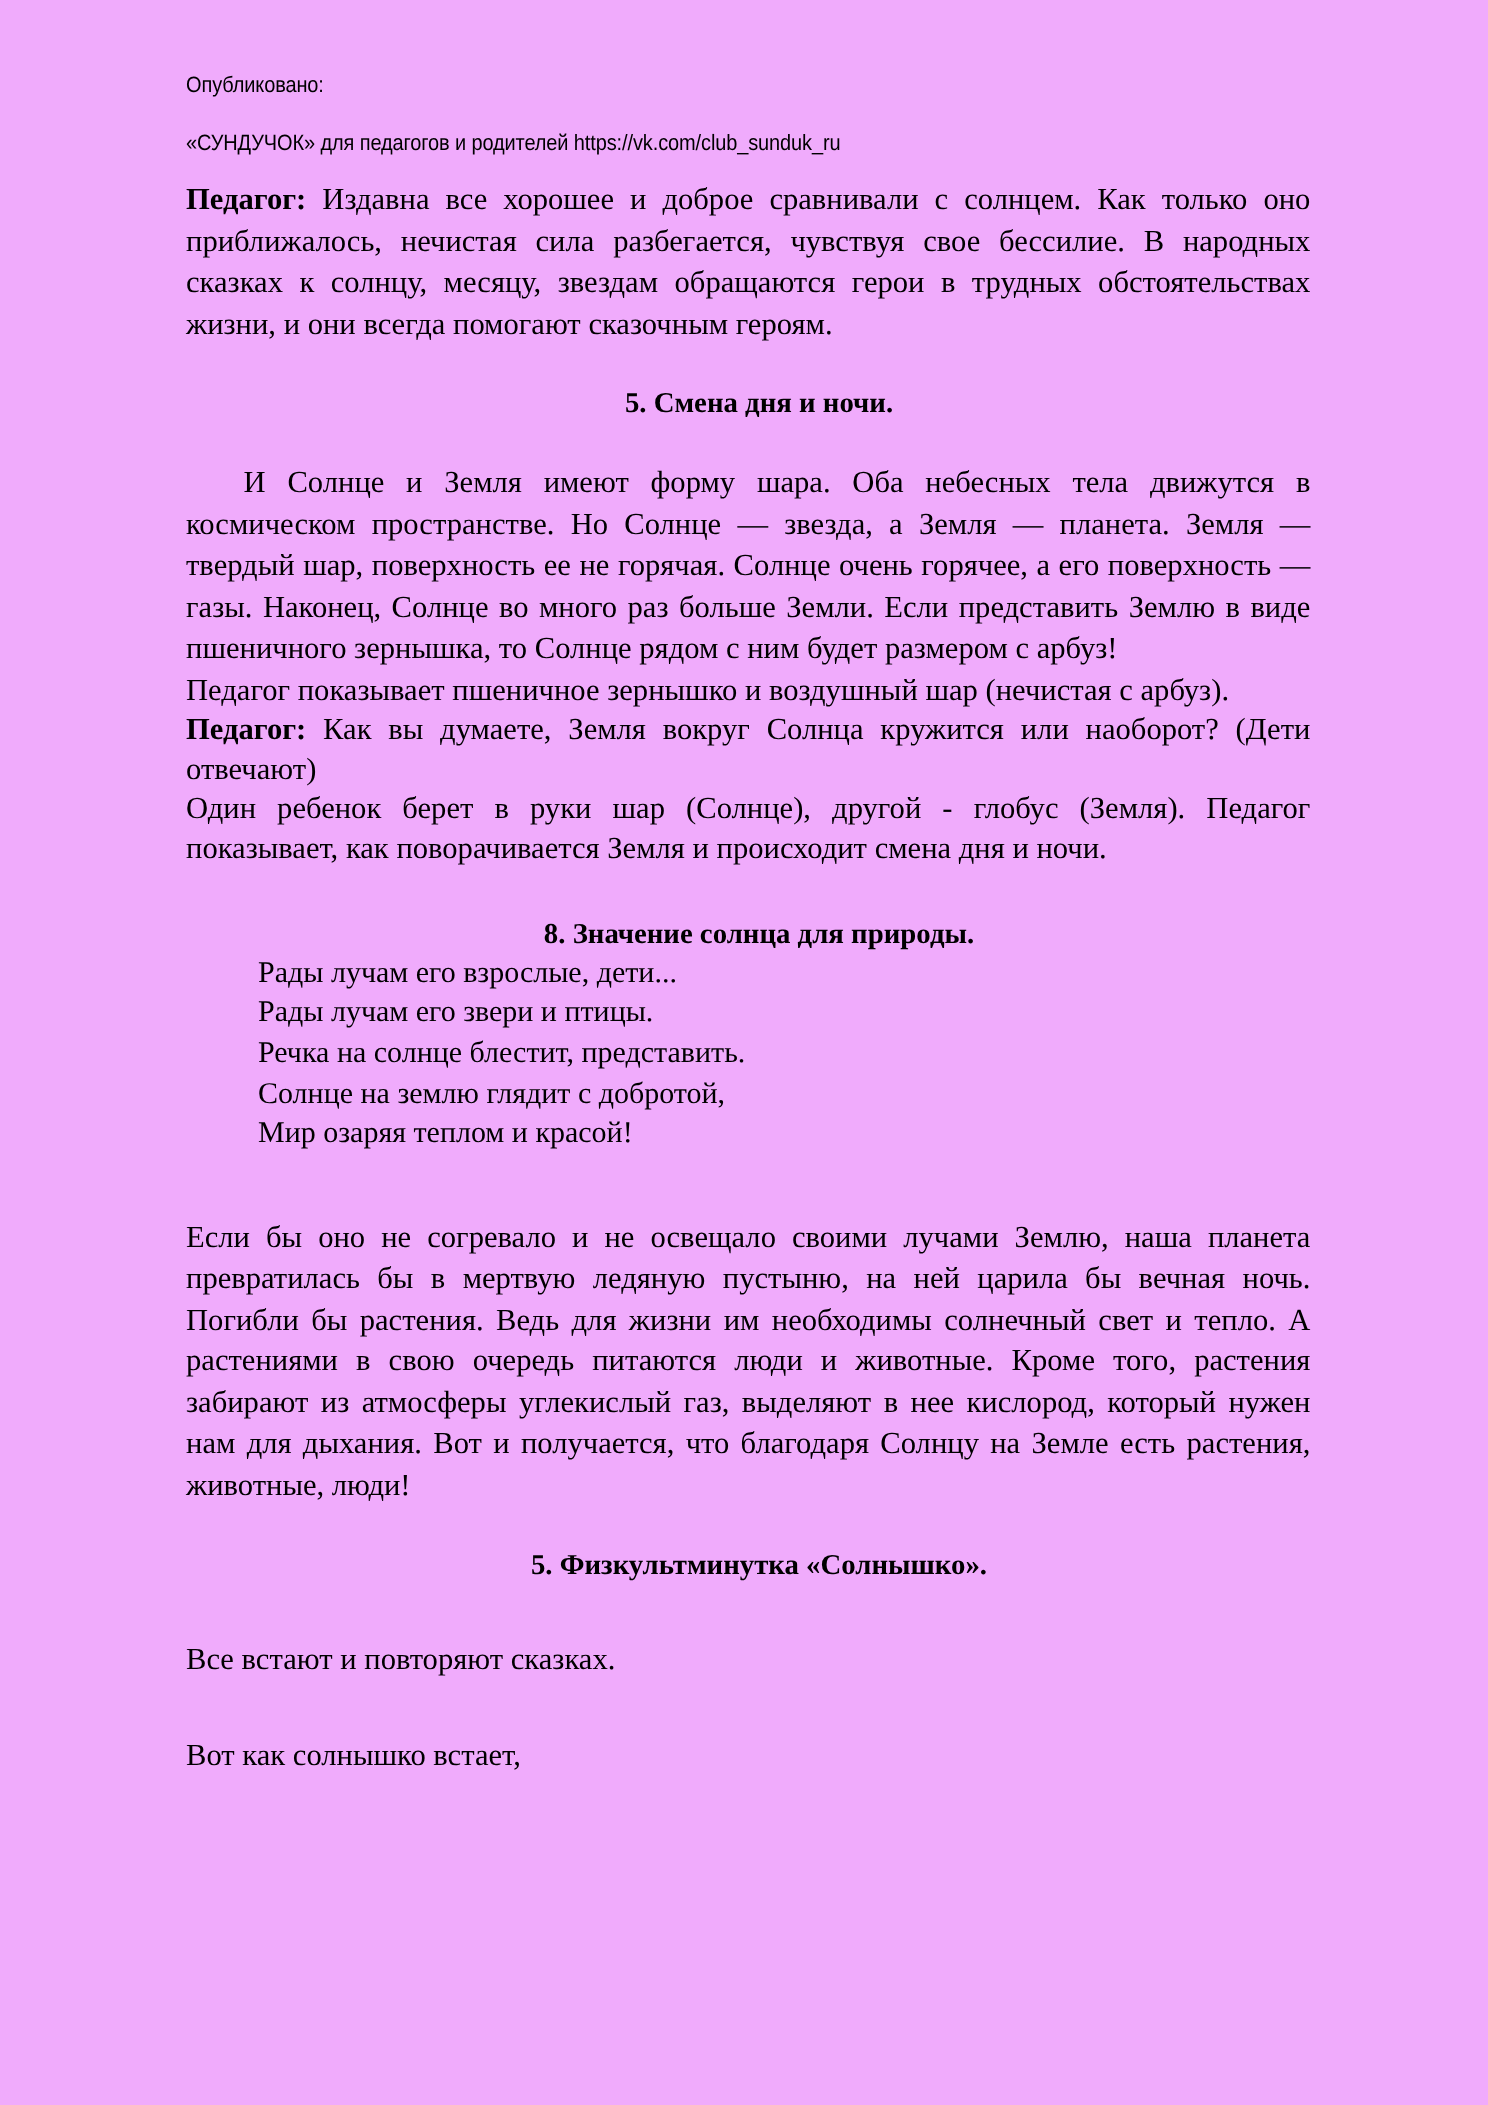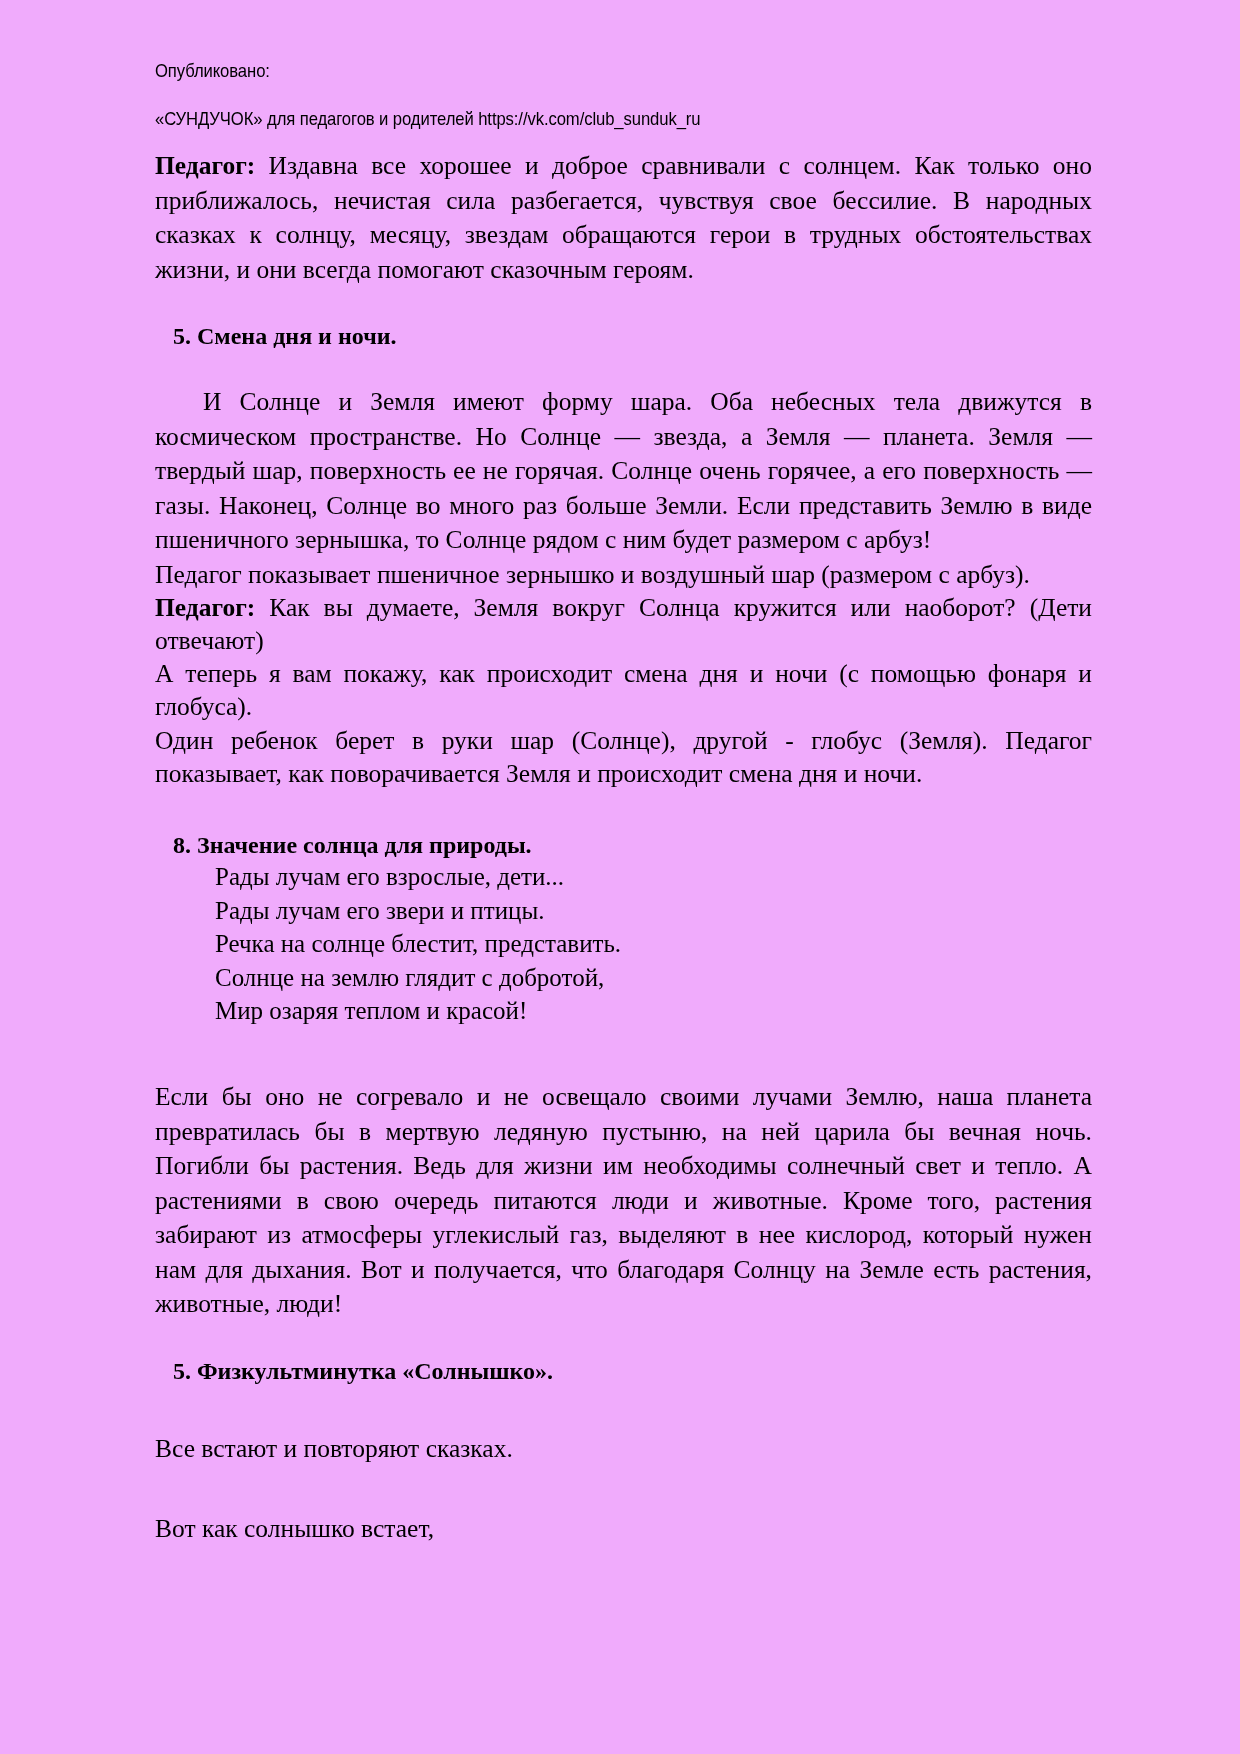--- a/index.html
+++ b/index.html
@@ -54,21 +54,21 @@
 
   .lead { font-weight: bold; }
 
   
   .section-heading {
     font-size: 24px;
     font-weight: bold;
     line-height: 1.25;
     margin: 0;
     padding-left: 18px;
-    text-align: left;
+    text-align: center;
   }
 
   
   .poem {
     margin: 0;
     padding: 0 0 0 60px;
     list-style: none;
     font-size: 25px;
     line-height: 1.345;
   }
@@ -91,25 +91,24 @@
   <p class="body-par"><span class="lead">Педагог:</span><span> Издавна все хорошее и доброе сравнивали с солнцем. Как только оно приближалось, нечистая сила разбегается, чувствуя свое бессилие. В народных сказках  к солнцу, месяцу, звездам обращаются герои в трудных обстоятельствах жизни, и они всегда помогают сказочным героям.</span></p>
 
   <div class="sp-34"></div>
 
   <h2 class="section-heading">5. Смена дня и ночи.</h2>
 
   <div class="sp-34"></div>
 
   <p class="body-par indent">И Солнце и Земля имеют форму шара. Оба небесных тела движутся в космическом пространстве. Но Солнце — звезда, а Земля — планета. Земля — твердый шар, поверхность ее не горячая. Солнце очень горячее, а его поверхность — газы. Наконец, Солнце во много раз больше Земли. Если представить Землю в виде пшеничного зернышка, то Солнце рядом с ним будет размером с арбуз!</p>
 
-  <p class="body-par tight">Педагог показывает пшеничное зернышко и воздушный шар (размером с арбуз).</p>
+  <p class="body-par tight">Педагог показывает пшеничное зернышко и воздушный шар (нечистая с арбуз).</p>
 
   <p class="body-par tight"><span class="lead">Педагог:</span><span> Как вы думаете, Земля вокруг Солнца кружится или наоборот? (Дети отвечают)</span></p>
 
-  <p class="body-par tight">А теперь я вам покажу, как происходит смена дня и ночи (с помощью фонаря и глобуса).</p>
 
   <p class="body-par tight">Один ребенок берет в руки шар (Солнце), другой - глобус (Земля). Педагог показывает, как поворачивается Земля и происходит смена дня и ночи.</p>
 
   <div class="sp-40"></div>
 
   <h2 class="section-heading">8. Значение солнца для природы.</h2>
 
   <ul class="poem">
     <li>Рады лучам его взрослые, дети...</li>
     <li>Рады лучам его звери и птицы.</li>

